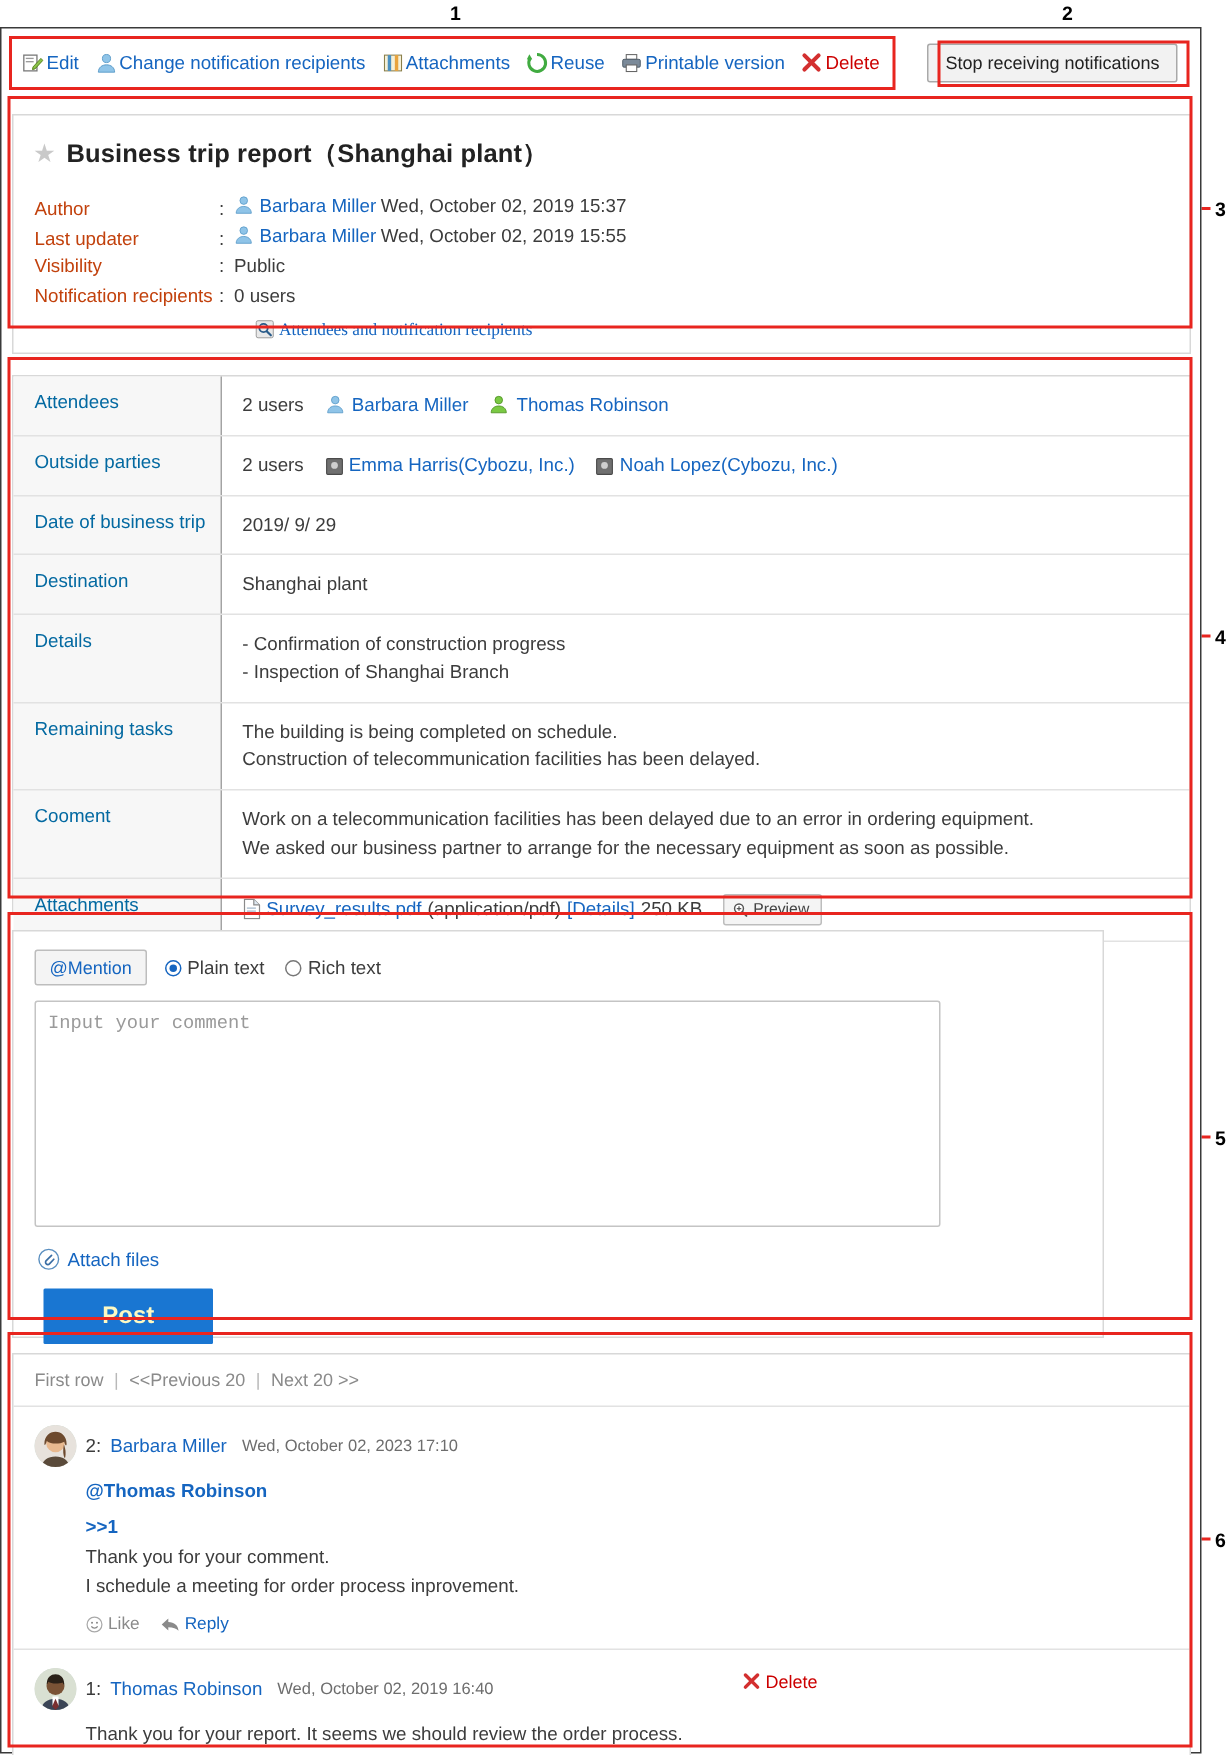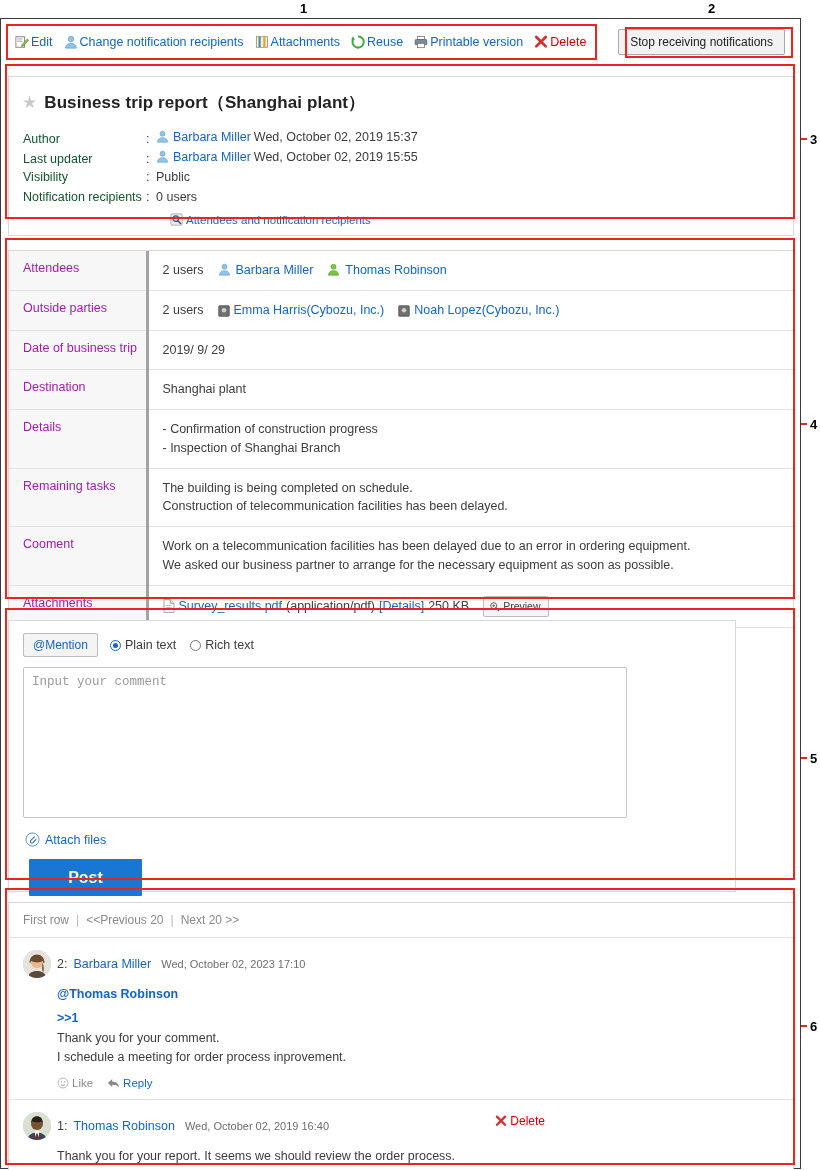--- a/index.html
+++ b/index.html
@@ -49,35 +49,35 @@
 
   
   .panel { position:absolute; left:7px; background:#fff; }
   .hdr-panel { top:57px; width:786px; height:160px; border:1px solid #d8d8d8; }
   .title-row { display:flex; align-items:center; gap:7px; padding:14px 0 0 13px; }
   .star { color:#c9c9c9; font-size:17px; line-height:1; }
   .title-text { font-size:17px; font-weight:bold; color:#222; letter-spacing:.1px; }
 
   .meta { margin:16px 0 0 14px; }
   .meta-row { display:flex; align-items:baseline; height:20px; font-size:12.5px; }
-  .meta-label { width:123px; color:#14532d; }
+  .meta-label { width:123px; color:#c2410c; }
   .meta-colon { width:10px; color:#3c3c3c; }
   .meta-val { color:#3c3c3c; display:flex; align-items:center; gap:3px; }
   .lnk { color:#1565c0; text-decoration:none; cursor:pointer; }
   .ts { color:#3c3c3c; }
   .attendee-link-row { margin:3px 0 0 147px; display:flex; align-items:center; gap:3px;
-                       font-size:11.5px; }
+                       font-size:11.5px;font-family:Liberation Serif, serif; }
 
   
   .tbl-panel { top:231px; width:786px; height:360px; border:1px solid #d8d8d8; }
   table.detail { width:100%; border-collapse:collapse; }
   table.detail td { border-bottom:1px solid #e2e2e2; vertical-align:top; font-size:12.5px; }
   table.detail tr:last-child td { border-bottom:none; }
-  td.k { width:138px; background:#f7f7f7; border-right:3px solid #a3a3a3;
-         padding:10px 0 10px 14px; color:#a21caf; }
+  td.k { width:138px; background:#f7f7f7; border-right:1px solid #a3a3a3;
+         padding:10px 0 10px 14px; color:#0369a1; }
   td.v { padding:10px 0 10px 14px; color:#3c3c3c; line-height:1.5; }
   .v-inline { display:flex; align-items:center; gap:4px; flex-wrap:wrap; }
   .v-inline .gap { width:6px; }
   .likebar { padding:7px 0 7px 12px; display:flex; align-items:center; gap:3px;
              font-size:11.5px; border-top:1px solid #e2e2e2; }
   .like-lbl { color:#8a8a8a; }
   .btn-preview { border:1px solid #bdbdbd; background:#f4f4f4; border-radius:2px;
                  padding:2px 7px 2px 5px; font-size:10.5px; color:#444;
                  display:inline-flex; align-items:center; gap:3px; cursor:pointer; }
 

